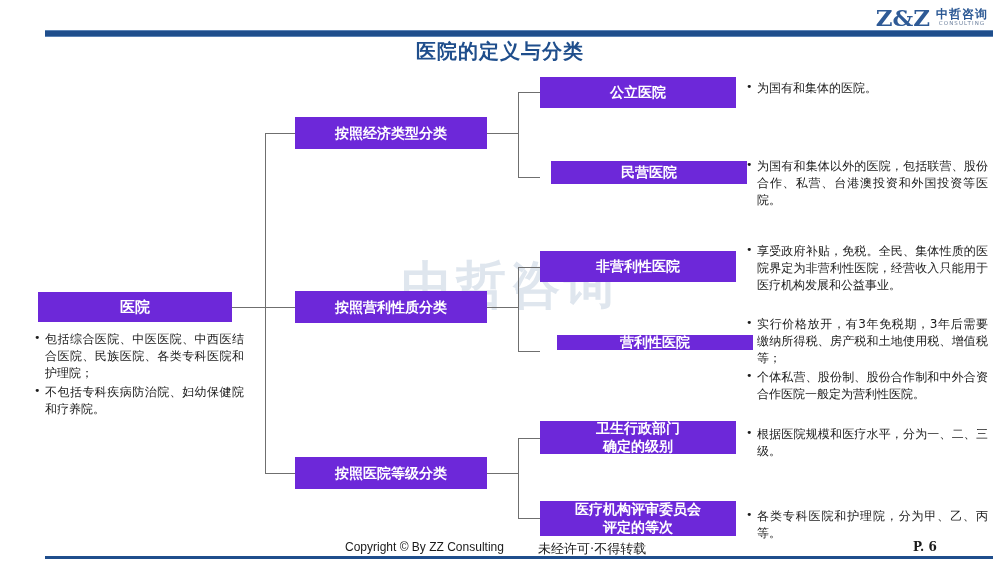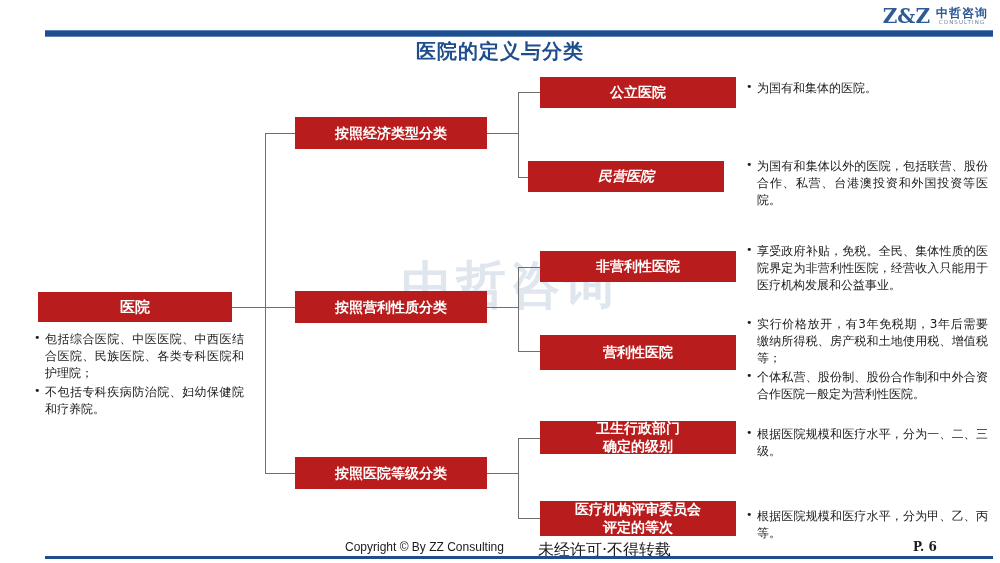--- a/index.html
+++ b/index.html
@@ -8,21 +8,21 @@
     background:#ffffff;
     font-family:"DejaVu Sans","Liberation Sans",sans-serif;
     position:relative;overflow:hidden;
   }
   #slide{position:absolute;left:0;top:0;width:1000px;height:563px;}
 
   
   .logo{position:absolute;right:12px;top:6px;text-align:right;line-height:1;}
   .logo-zz{
     font-family:"DejaVu Serif","Liberation Serif",serif;
-    font-size:20px;font-weight:bold;color:#2e5a96;letter-spacing:0px;
+    font-size:23px;font-weight:bold;color:#2e5a96;letter-spacing:0px;
     display:inline-block;vertical-align:middle;margin-left:16px;
   }
   .logo-cn{display:inline-block;vertical-align:middle;margin-left:6px;text-align:center;}
   .logo-cn .cn{font-size:12px;font-weight:bold;color:#2b5894;letter-spacing:1px;display:block;}
   .logo-cn .en{font-size:5.5px;color:#6b7f9c;letter-spacing:1.1px;display:block;margin-top:1px;}
 
   .top-rule{position:absolute;left:45px;top:30px;width:948px;height:5px;
             background:#1f4e8c;border-top:1px solid #5b83b5;border-bottom:1px solid #5b83b5;}
 
   .title{
@@ -33,21 +33,21 @@
   
   .watermark{
     position:absolute;left:402px;top:252px;
     font-size:50px;font-weight:bold;color:#dfe6ee;
     letter-spacing:4px;white-space:nowrap;
     user-select:none;pointer-events:none;z-index:0;
   }
 
   
   .node{
-    position:absolute;background:#b91c1c;color:#ffffff;
+    position:absolute;background:#6d28d9;color:#ffffff;
     display:flex;align-items:center;justify-content:center;
     text-align:center;font-weight:bold;line-height:1.2;
     z-index:3;
   }
   .node.lvl1{font-size:15px;}
   .node.lvl2{font-size:14px;}
   .node.lvl3{font-size:14px;}
   .node.two-line{line-height:1.25;}
 
   
@@ -65,21 +65,21 @@
   .bullets li:before{
     content:"\2022";position:absolute;left:2px;top:-1px;font-size:11px;color:#1a1a1a;
   }
 
   
   .foot-rule{position:absolute;left:45px;top:556px;width:948px;height:3px;
              background:#1f4e8c;}
   .foot{position:absolute;top:540px;font-size:12px;color:#1a1a1a;
         font-family:"Liberation Sans",sans-serif;}
   .foot-copy{left:345px;}
-  .foot-cn{left:538px;font-family:"DejaVu Sans",sans-serif;font-size:16px;}
+  .foot-cn{left:538px;font-family:"DejaVu Sans",sans-serif;font-size:13px;}
   .foot-page{left:913px;font-family:"DejaVu Serif","Liberation Serif",serif;
              font-size:12px;font-weight:bold;text-align:right;}
 </style>
 </head>
 <body>
 
 <div id="slide">
 
   <div class="logo">
     <span class="logo-zz">Z&amp;Z</span><span class="logo-cn"><span class="cn">中哲咨询</span><span class="en">CONSULTING</span></span>
@@ -130,28 +130,28 @@
     <span>按照经济类型分类</span>
   </div>
 
   <div class="node lvl2" style="left:295px;top:457px;width:192px;height:32px;">
     <span>按照医院等级分类</span>
   </div>
 
   <div class="node lvl3" style="left:540px;top:77px;width:196px;height:31px;">
     <span>公立医院</span>
   </div>
-  <div class="node lvl3" style="left:528px;top:161px;width:196px;height:31px;font-style:italic;">
+  <div class="node lvl3" style="left:551px;top:161px;width:196px;height:23px;">
     <span>民营医院</span>
   </div>
 
   <div class="node lvl3" style="left:540px;top:251px;width:196px;height:31px;">
     <span>非营利性医院</span>
   </div>
-  <div class="node lvl3" style="left:540px;top:335px;width:196px;height:35px;">
+  <div class="node lvl3" style="left:557px;top:335px;width:196px;height:15px;">
     <span>营利性医院</span>
   </div>
 
   <div class="node lvl3 two-line" style="left:540px;top:421px;width:196px;height:33px;flex-direction:column;">
     <span>卫生行政部门</span>
     <span>确定的级别</span>
   </div>
   <div class="node lvl3 two-line" style="left:540px;top:501px;width:196px;height:35px;flex-direction:column;">
     <span>医疗机构评审委员会</span>
     <span>评定的等次</span>
@@ -183,21 +183,21 @@
   </div>
 
   <div class="bullets" style="left:744px;top:426px;width:244px;">
     <ul>
         <li>根据医院规模和医疗水平，分为一、二、三级。</li>
       </ul>
   </div>
 
   <div class="bullets" style="left:744px;top:508px;width:244px;">
     <ul>
-        <li>根据医院规模和医疗水平，分为甲、乙、丙等。</li>
+        <li>各类专科医院和护理院，分为甲、乙、丙等。</li>
       </ul>
   </div>
 
   <div class="foot foot-copy">Copyright © By  ZZ  Consulting</div>
   <div class="foot foot-cn">未经许可·不得转载</div>
   <div class="foot foot-page">P. 6</div>
   <div class="foot-rule"></div>
 
 </div>
 

